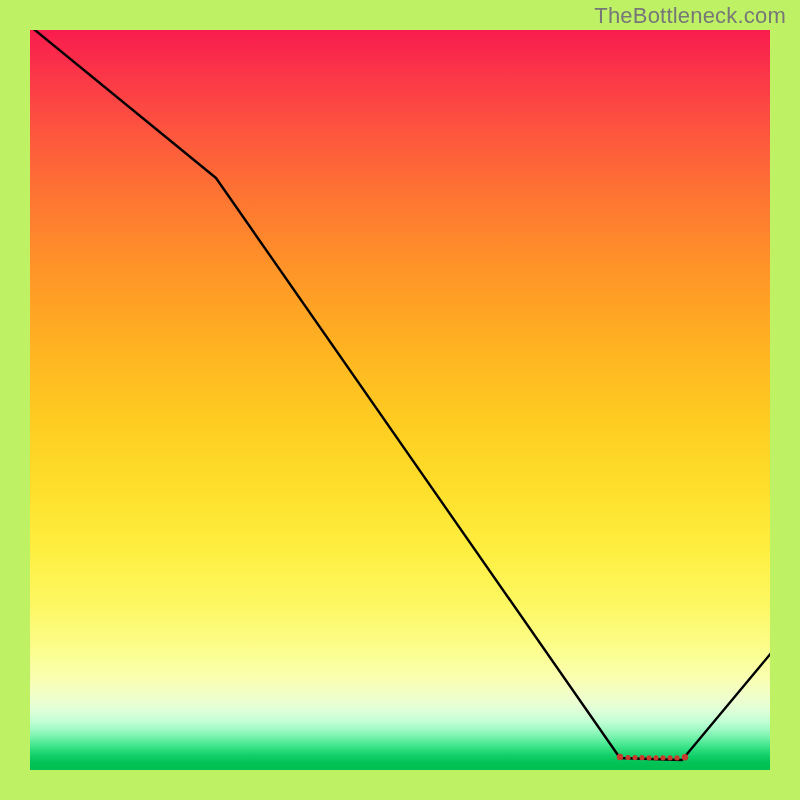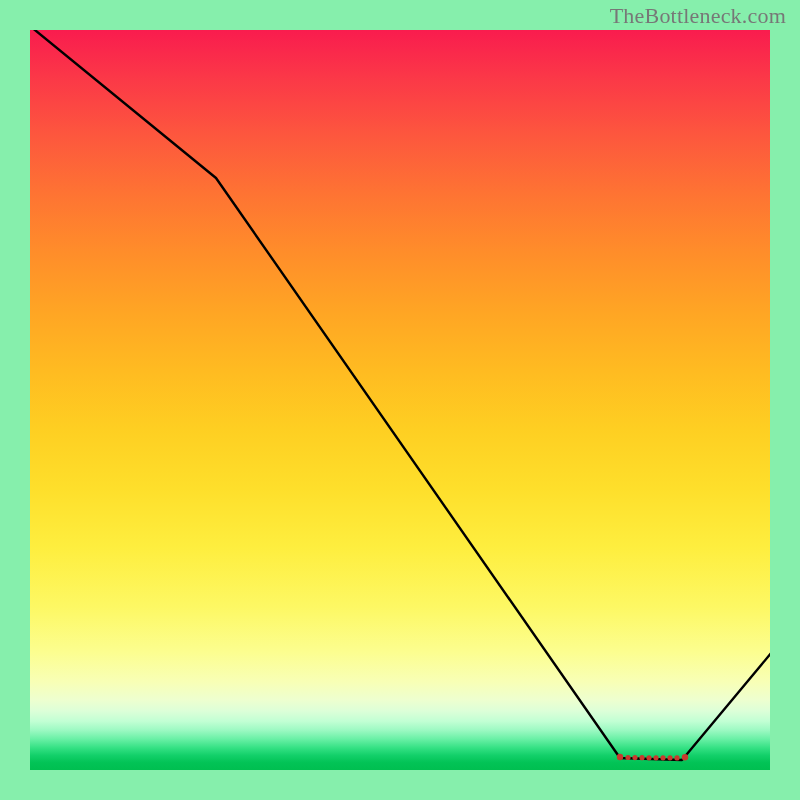--- a/index.html
+++ b/index.html
@@ -8,22 +8,21 @@
     width: 800px;
     height: 800px;
     background: #000;
     overflow: hidden;
     font-family: Arial, Helvetica, sans-serif;
   }
   .stage {
     position: relative;
     width: 800px;
     height: 800px;
-    background: #86efac;
-    font-family: Liberation Serif, serif;
+    background: #bef264;
   }
   .watermark {
     position: absolute;
     top: 3px;
     right: 14px;
     color: #777;
     font-size: 22px;
     font-weight: 500;
     letter-spacing: 0.2px;
     z-index: 30;

